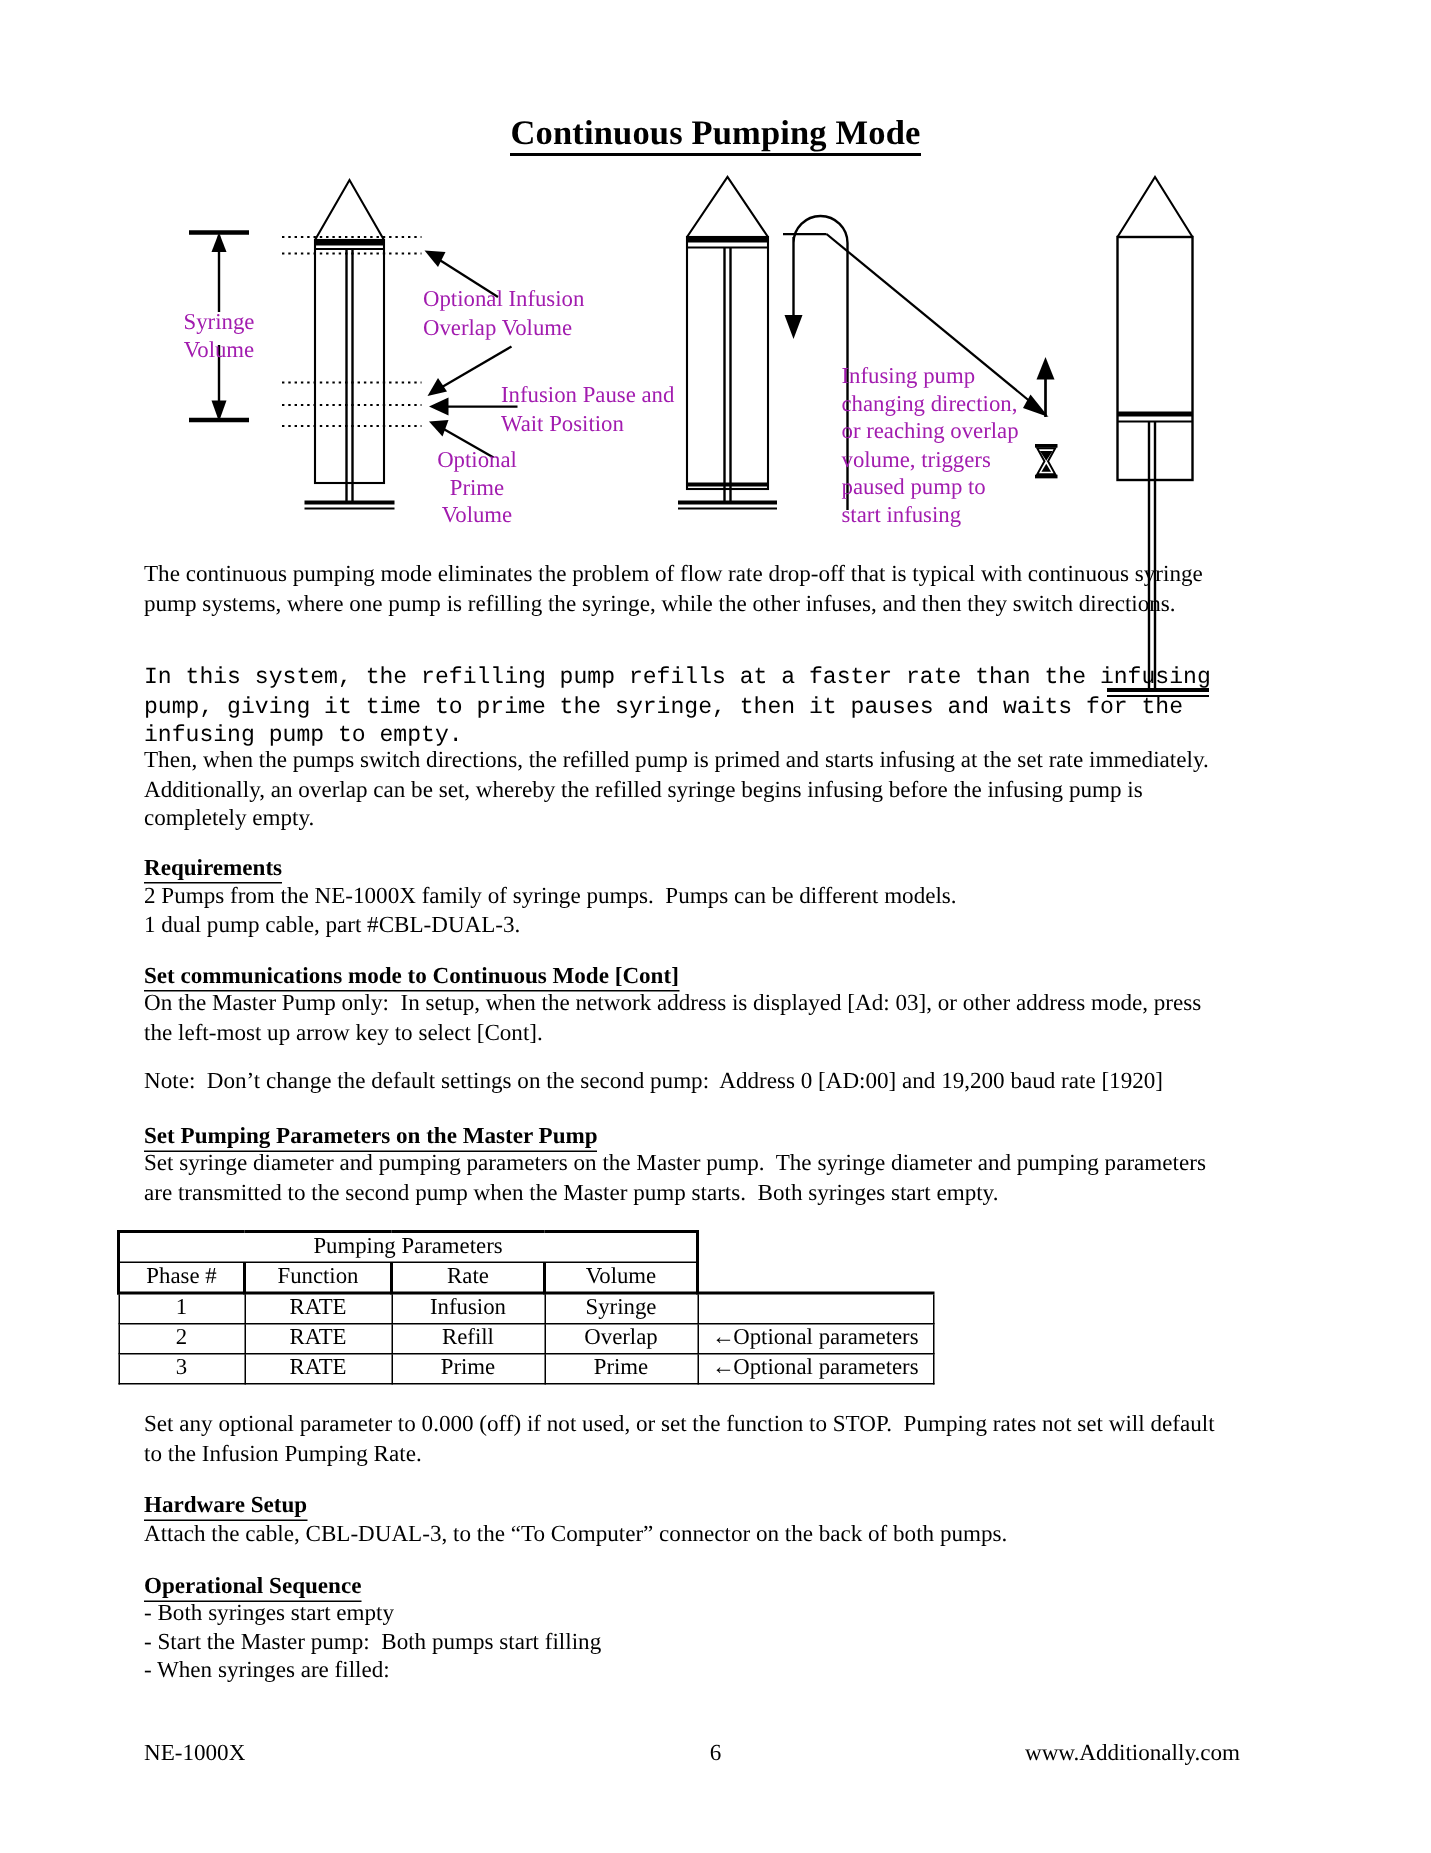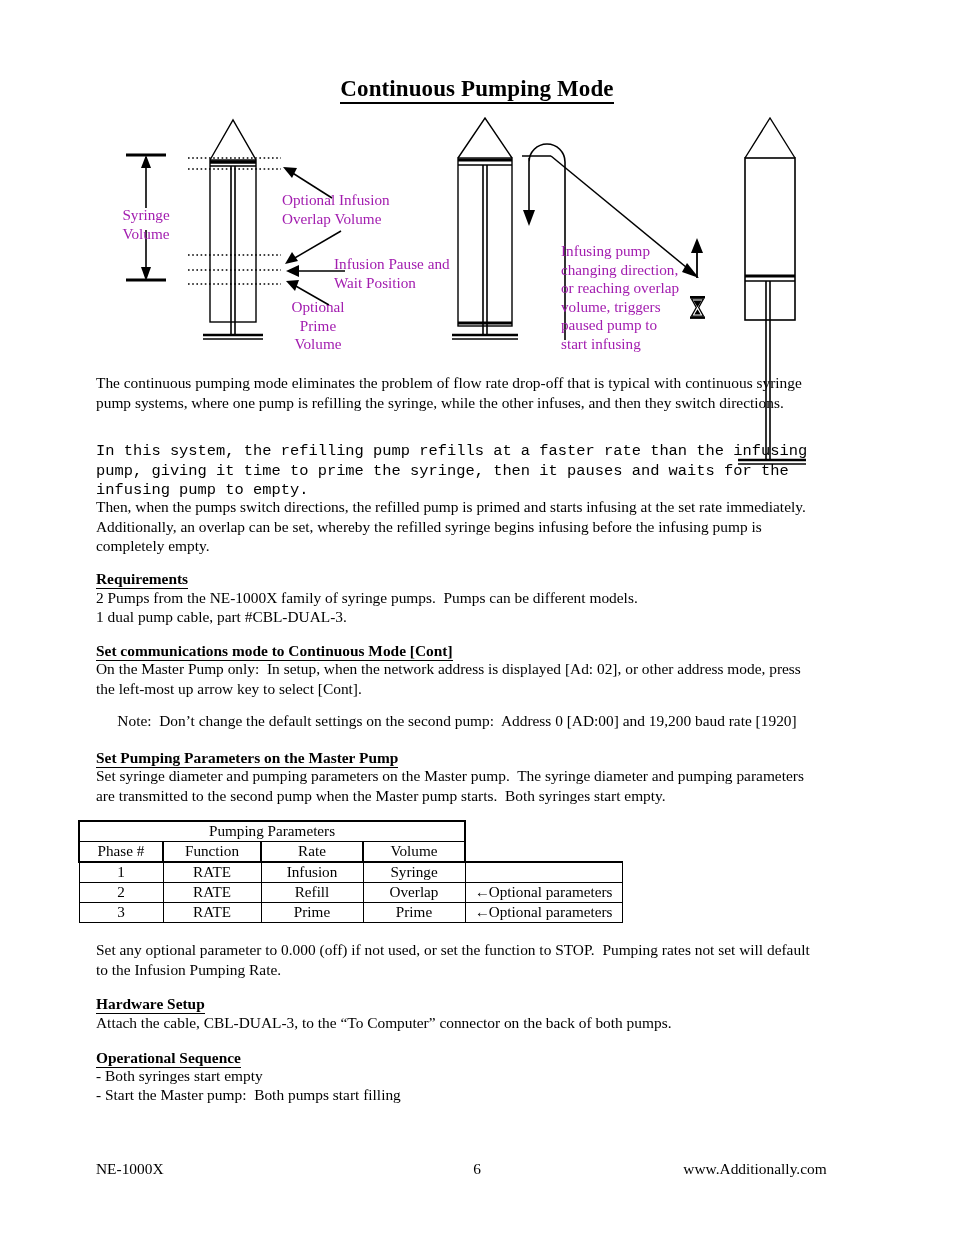--- a/index.html
+++ b/index.html
@@ -268,22 +268,22 @@
 
   <div class="para" style="left:96px; top:442px; width:716px;font-family:Liberation Mono, monospace;">In this system, the refilling pump refills at a faster rate than the infusing pump, giving it time to prime the syringe, then it pauses and waits for the infusing pump to empty.</div>
 
   <div class="para" style="left:96px; top:497px; width:716px;">Then, when the pumps switch directions, the refilled pump is primed and starts infusing at the set rate immediately.  Additionally, an overlap can be set, whereby the refilled syringe begins infusing before the infusing pump is completely empty.</div>
 
   <div class="heading" style="left:96px; top:569px;"><span>Requirements</span></div>
   <div class="para" style="left:96px; top:588px; width:716px;">2 Pumps from the NE-1000X family of syringe pumps.  Pumps can be different models.</div>
   <div class="para" style="left:96px; top:607px; width:716px;">1 dual pump cable, part #CBL-DUAL-3.</div>
 
   <div class="heading" style="left:96px; top:641px;"><span>Set communications mode to Continuous Mode [Cont]</span></div>
-  <div class="para" style="left:96px; top:659px; width:722px;">On the Master Pump only:  In setup, when the network address is displayed [Ad: 02], or other address mode, press the left-most up arrow key to select [Cont].</div>
-  <div class="para" style="left:96px; top:711px; width:722px;text-align:center;">Note:  Don’t change the default settings on the second pump:  Address 0 [AD:00] and 19,200 baud rate [1920]</div>
+  <div class="para" style="left:96px; top:659px; width:722px;">On the Master Pump only:  In setup, when the network address is displayed [Ad: 03], or other address mode, press the left-most up arrow key to select [Cont].</div>
+  <div class="para" style="left:96px; top:711px; width:722px;">Note:  Don’t change the default settings on the second pump:  Address 0 [AD:00] and 19,200 baud rate [1920]</div>
 
   <div class="heading" style="left:96px; top:748px;"><span>Set Pumping Parameters on the Master Pump</span></div>
   <div class="para" style="left:96px; top:766px; width:716px;">Set syringe diameter and pumping parameters on the Master pump.  The syringe diameter and pumping parameters are transmitted to the second pump when the Master pump starts.  Both syringes start empty.</div>
 
   <div class="tbl-wrap">
     <table class="pp">
       <tbody>
           <tr>
         <td class="h-span" colspan="4">Pumping Parameters</td>
         <td class="blank-top w-opt"></td>
@@ -321,18 +321,19 @@
   </div>
 
   <div class="para" style="left:96px; top:940px; width:716px;">Set any optional parameter to 0.000 (off) if not used, or set the function to STOP.  Pumping rates not set will default to the Infusion Pumping Rate.</div>
 
   <div class="heading" style="left:96px; top:994px;"><span>Hardware Setup</span></div>
   <div class="para" style="left:96px; top:1013px; width:716px;">Attach the cable, CBL-DUAL-3, to the “To Computer” connector on the back of both pumps.</div>
 
   <div class="heading" style="left:96px; top:1048px;"><span>Operational Sequence</span></div>
   <div class="para" style="left:96px; top:1066px; width:716px;">- Both syringes start empty</div>
   <div class="para" style="left:96px; top:1085px; width:716px;">- Start the Master pump:  Both pumps start filling</div>
+  <div class="para" style="left:96px; top:1104px; width:716px;">- When syringes are filled:</div>
 
   <div class="footer left">NE-1000X</div>
   <div class="footer mid">6</div>
   <div class="footer right">www.Additionally.com</div>
 
 </div>
 
 </body></html>

